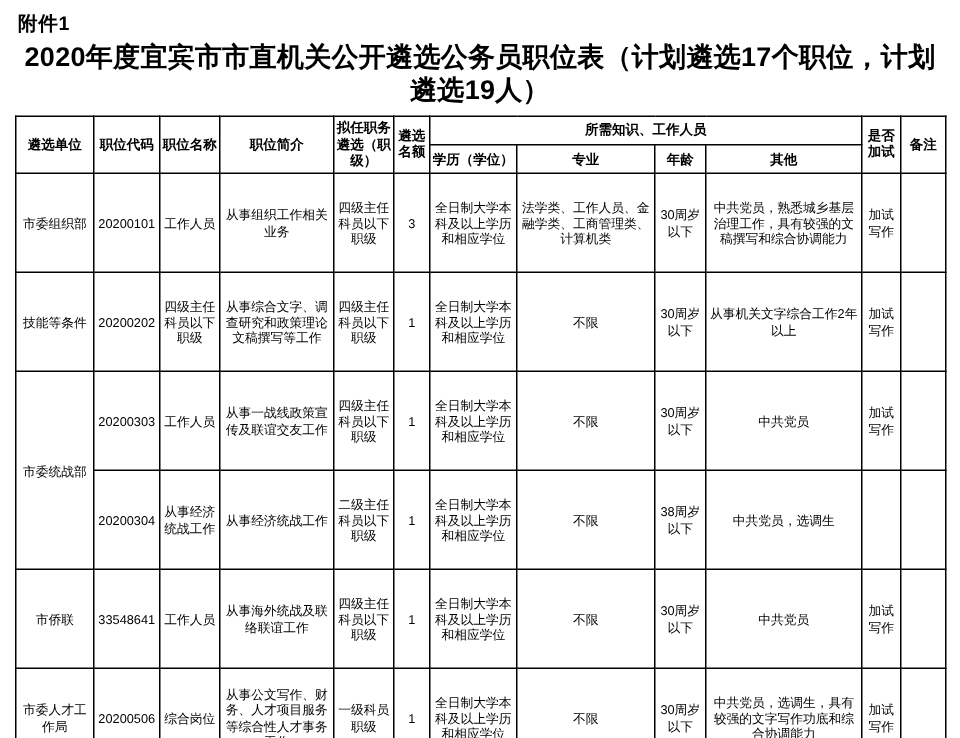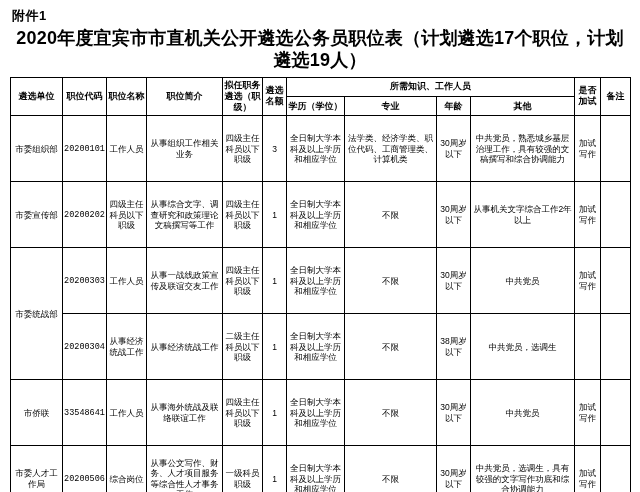--- a/index.html
+++ b/index.html
@@ -65,21 +65,21 @@
   col.c-quota  { width: 24px; }
   col.c-edu    { width: 58px; }
   col.c-major  { width: 92px; }
   col.c-age    { width: 34px; }
   col.c-other  { width: 104px; }
   col.c-exam   { width: 26px; }
   col.c-remark { width: 30px; }
 
   .cell-unit { font-size: 9px; }
   .cell-tall { height: 66px; }
-  td.code { font-size: 8.5px; font-family: Liberation Mono, monospace; }
+  td.code { font-size: 8.5px; }
 </style>
 </head>
 <body>
 
 <div class="page">
 
   <div class="attach-label">附件1</div>
 
   <div class="doc-title">2020年度宜宾市市直机关公开遴选公务员职位表（计划遴选17个职位，计划遴选19人）</div>
 
@@ -119,28 +119,28 @@
     </thead>
     <tbody>
       <tr class="cell-tall">
         <td class="cell-unit">市委组织部</td>
         <td class="code">20200101</td>
         <td>工作人员</td>
         <td>从事组织工作相关业务</td>
         <td>四级主任科员以下职级</td>
         <td>3</td>
         <td>全日制大学本科及以上学历和相应学位</td>
-        <td>法学类、经济学类、职位代码、工商管理类、计算机类</td>
+        <td>法学类、工作人员、金融学类、工商管理类、计算机类</td>
         <td>30周岁以下</td>
         <td>中共党员，熟悉城乡基层治理工作，具有较强的文稿撰写和综合协调能力</td>
         <td>加试写作</td>
         <td></td>
       </tr>
       <tr class="cell-tall">
-        <td class="cell-unit">市委宣传部</td>
+        <td class="cell-unit">技能等条件</td>
         <td class="code">20200202</td>
         <td>四级主任科员以下职级</td>
         <td>从事综合文字、调查研究和政策理论文稿撰写等工作</td>
         <td>四级主任科员以下职级</td>
         <td>1</td>
         <td>全日制大学本科及以上学历和相应学位</td>
         <td>不限</td>
         <td>30周岁以下</td>
         <td>从事机关文字综合工作2年以上</td>
         <td>加试写作</td>

